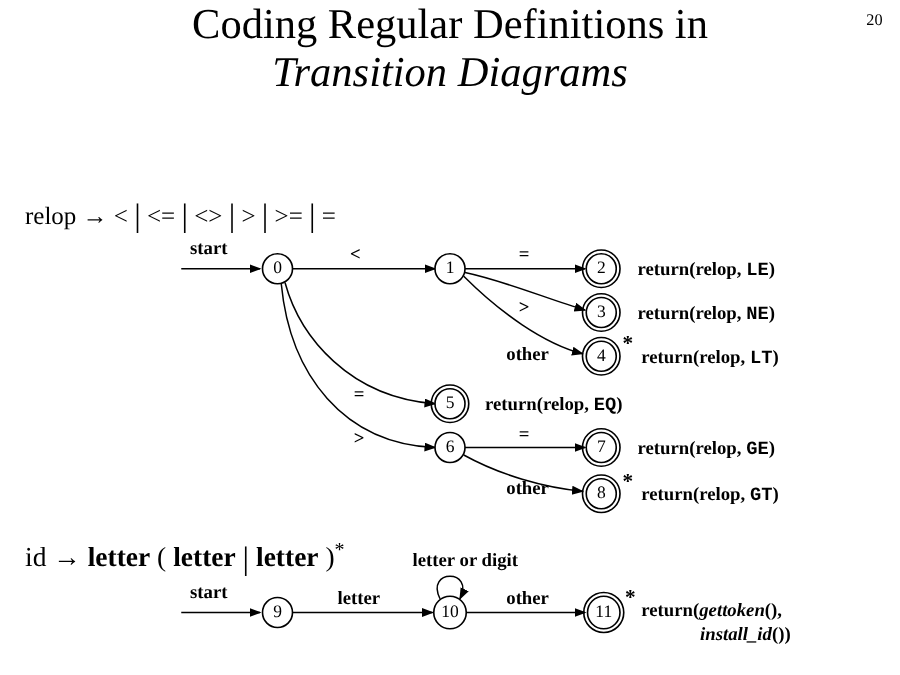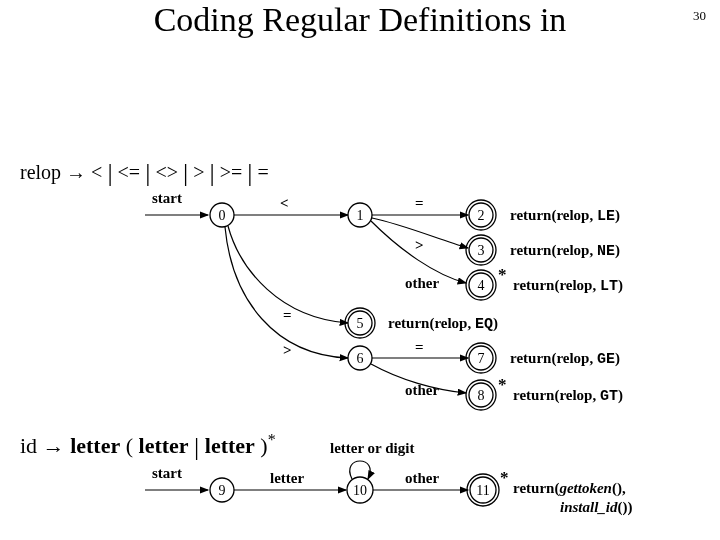--- a/index.html
+++ b/index.html
@@ -73,24 +73,25 @@
   .star {
     font-size: 17px;
     font-weight: bold;
   }
   .numtxt { font-size: 14px; text-anchor: middle; dominant-baseline: central; }
   .vbar { font-family: "Times New Roman", serif; }
 </style>
 </head>
 <body>
 
-<div class="page-num">30</div>
+<div class="page-num">20</div>
 
 <div class="title">
   <div>Coding Regular Definitions in</div>
+  <div class="line2">Transition Diagrams</div>
 </div>
 
 <div class="relop-prod">
   relop&nbsp;→&nbsp;&lt;&nbsp;<span class="vbar" style="font-size:26px;position:relative;top:2px">|</span>&nbsp;&lt;=&nbsp;<span class="vbar" style="font-size:26px;position:relative;top:2px">|</span>&nbsp;&lt;&gt;&nbsp;<span class="vbar" style="font-size:26px;position:relative;top:2px">|</span>&nbsp;&gt;&nbsp;<span class="vbar" style="font-size:26px;position:relative;top:2px">|</span>&nbsp;&gt;=&nbsp;<span class="vbar" style="font-size:26px;position:relative;top:2px">|</span>&nbsp;=
 </div>
 
 <div class="id-prod">
   id&nbsp;→&nbsp;<span class="lbl-bold">letter</span> ( <span class="lbl-bold">letter</span>&nbsp;<span class="vbar" style="font-size:26px;position:relative;top:2px">|</span>&nbsp;<span class="lbl-bold">letter</span> )<span style="vertical-align:super;font-size:16px">*</span>
 </div>
 

